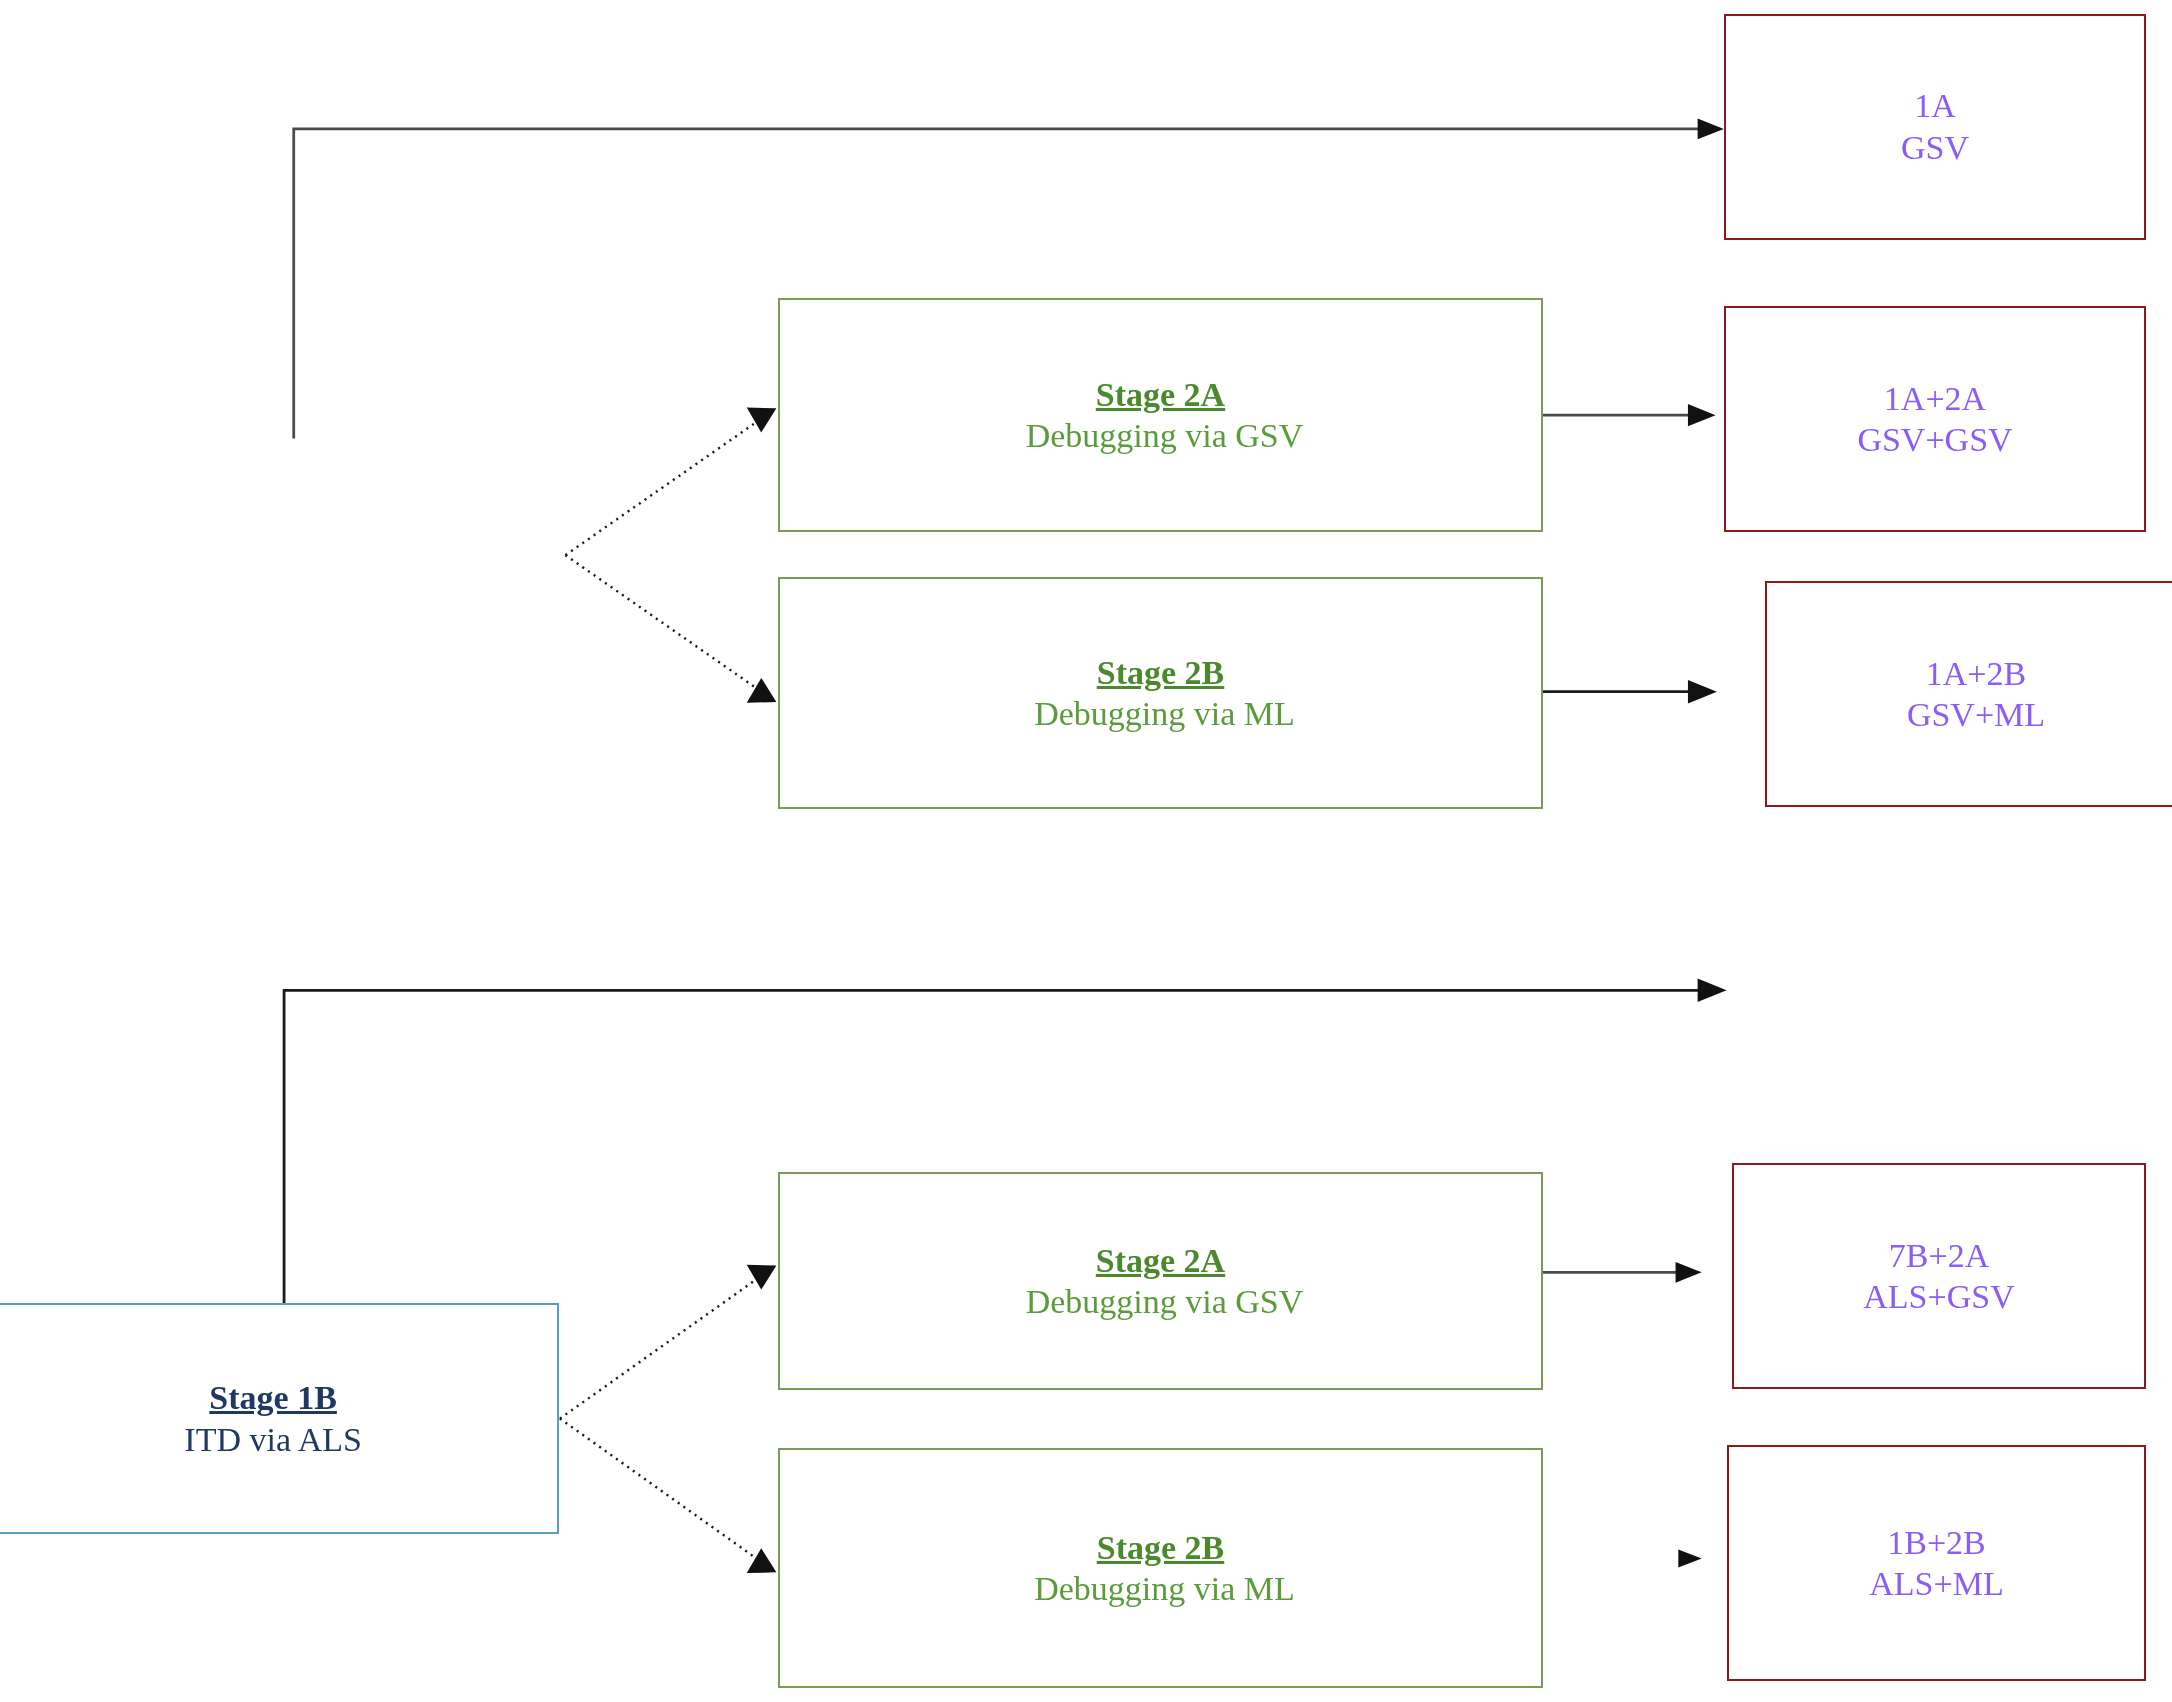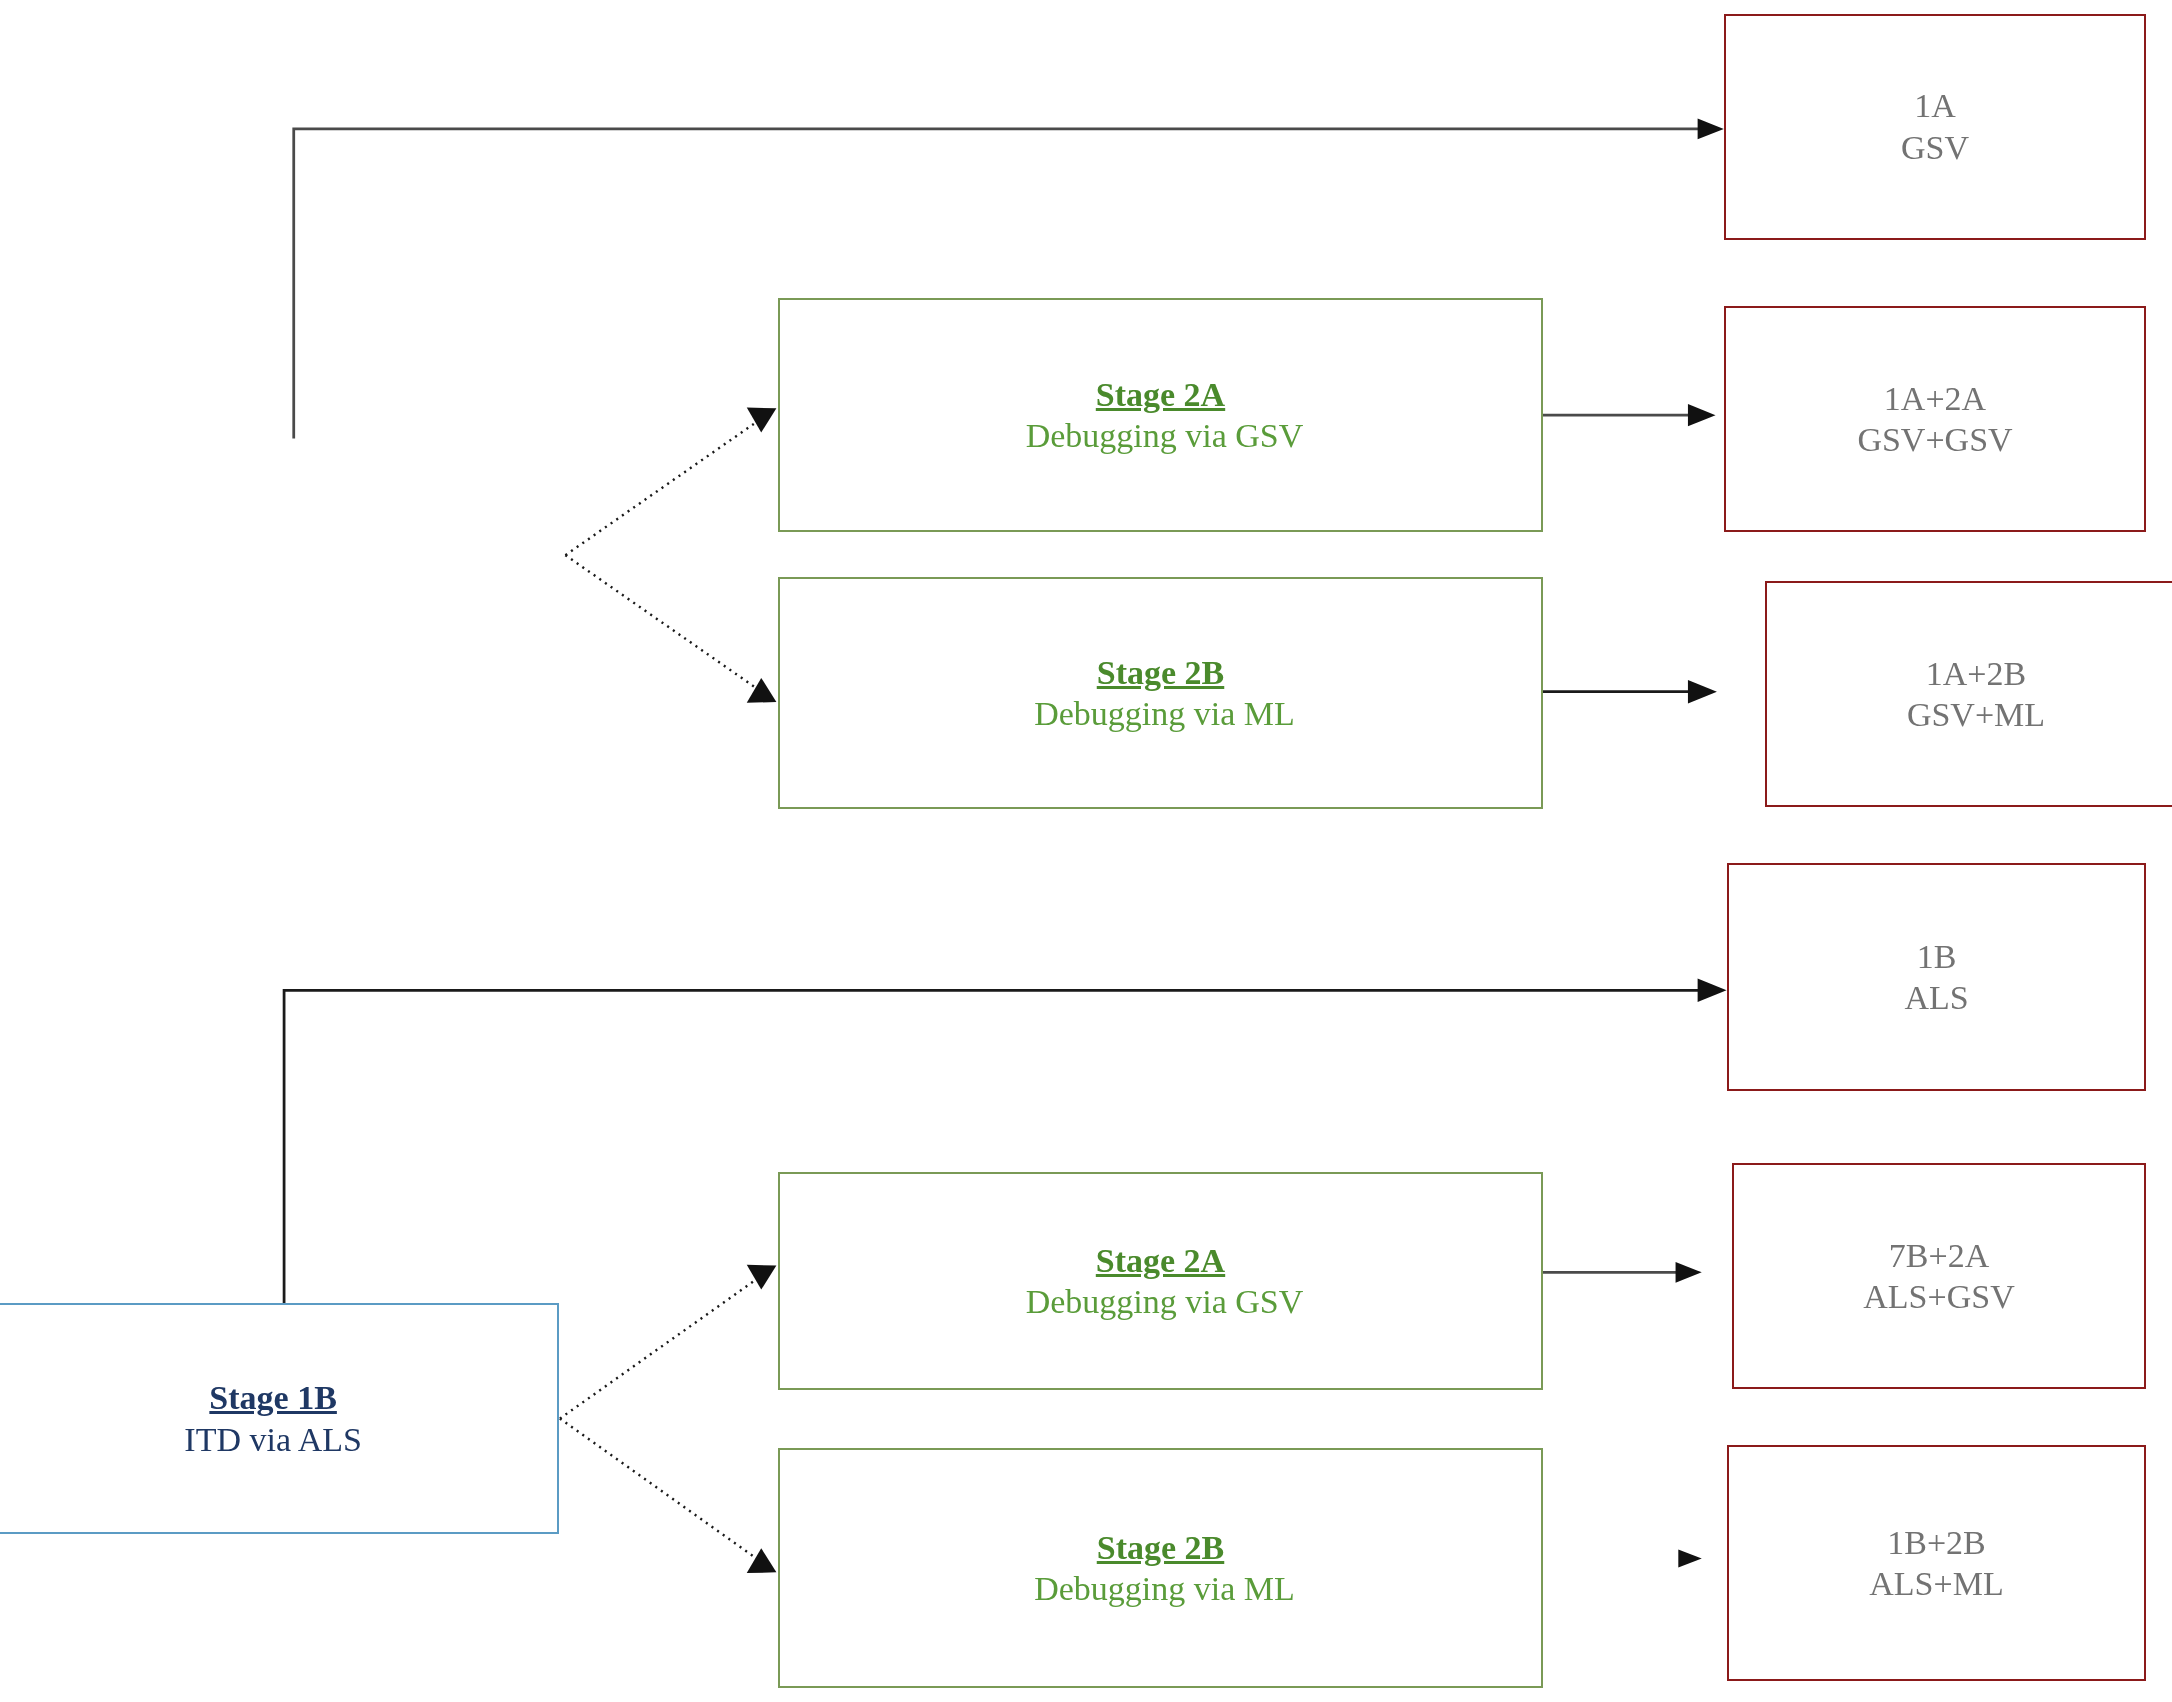--- a/index.html
+++ b/index.html
@@ -48,21 +48,21 @@
   .node.debug {
     border: 2.1px solid #7a9a56;
     color: #4f9c2f;
     font-size: 34px;
   }
   .node.debug .title { font-size: 34px; color: #4a8a2c; }
   .node.debug .subtitle { font-size: 34px; color: #5a9c3a; margin-left: 8px; }
   
   .node.outcome {
     border: 2.8px solid #8b1a1a;
-    color: #737373;
+    color: #8b5cf6;
     font-size: 34px;
   }
   .node.outcome .line1,
   .node.outcome .line2 {
     line-height: 1.22;
     white-space: nowrap;
     font-size: 34px;
   }
   
   svg.wires {
@@ -165,24 +165,20 @@
   <div class="node outcome" style="left:1724px; top:306px; width:422px; height:226px;">
     <div class="line1">1A+2A</div>
     <div class="line2">GSV+GSV</div>
   </div>
 
   <div class="node outcome" style="left:1724px; top:581px; width:422px; height:226px;margin-left:41px;">
     <div class="line1">1A+2B</div>
     <div class="line2">GSV+ML</div>
   </div>
 
-  <div class="node outcome" style="left:1727px; top:863px; width:419px; height:228px;">
-    <div class="line1">1B</div>
-    <div class="line2">ALS</div>
-  </div>
 
   <div class="node outcome" style="left:1732px; top:1163px; width:414px; height:226px;">
     <div class="line1">7B+2A</div>
     <div class="line2">ALS+GSV</div>
   </div>
 
   <div class="node outcome" style="left:1727px; top:1445px; width:419px; height:236px;">
     <div class="line1">1B+2B</div>
     <div class="line2">ALS+ML</div>
   </div>

